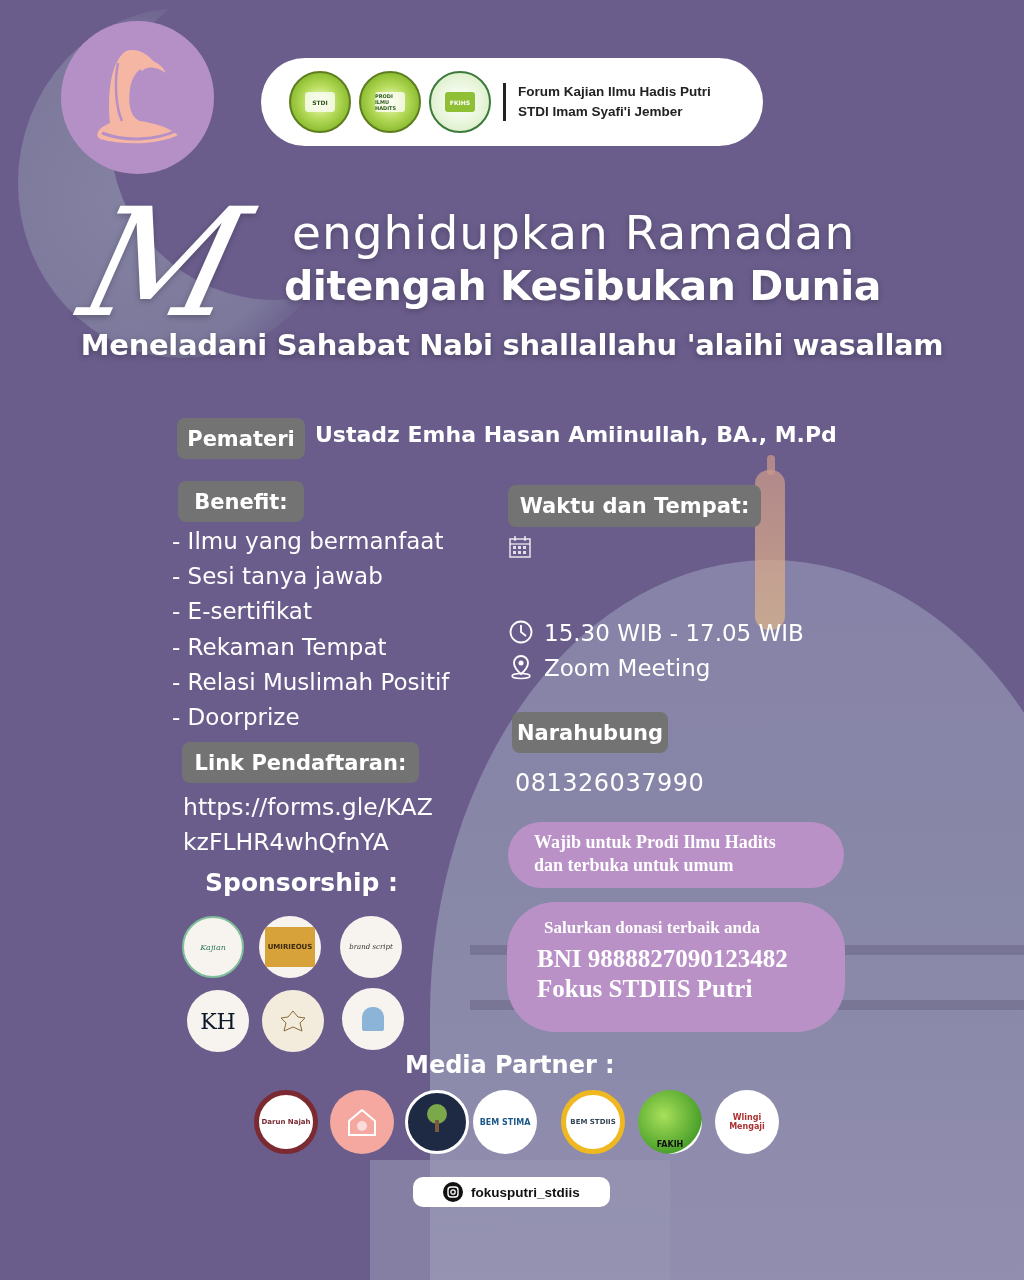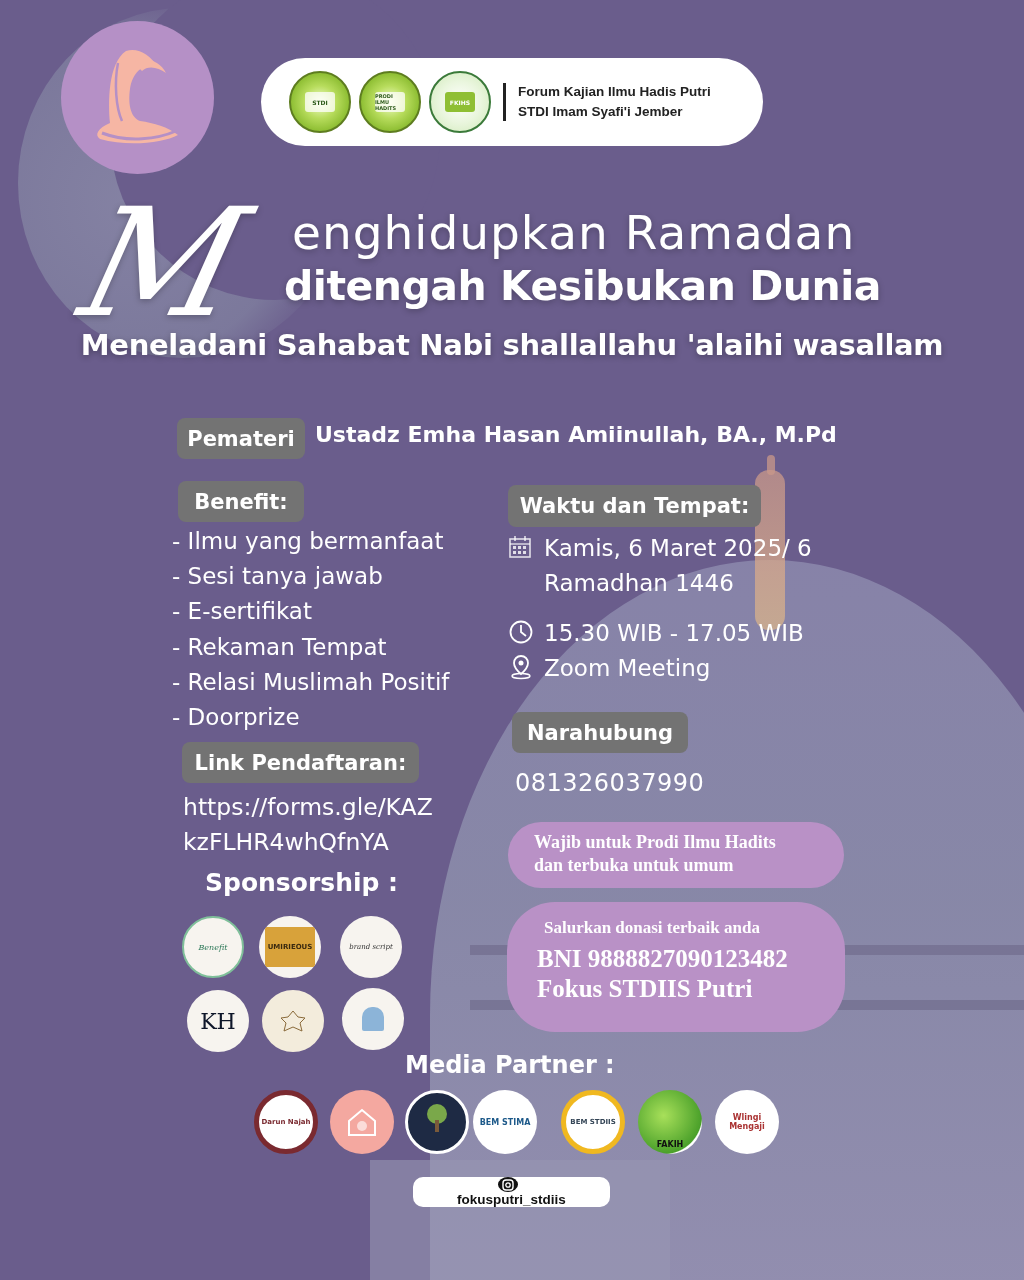--- a/index.html
+++ b/index.html
@@ -125,21 +125,21 @@
     background: #f7f4ef; display: flex; align-items: center; justify-content: center;
     font-size: 8px; color: #333; text-align: center; overflow: hidden;
   }
   .partner {
     position: absolute; top: 1090px; width: 64px; height: 64px; border-radius: 50%;
     background: #fff; display: flex; align-items: center; justify-content: center;
     font-size: 8px; text-align: center; overflow: hidden; font-weight: bold;
   }
   .ig-pill {
     position: absolute; left: 413px; top: 1177px; width: 197px; height: 30px;
-    background: #fff; border-radius: 10px; display: flex; align-items: center; justify-content: center; flex-direction: column;
+    background: #fff; border-radius: 10px; display: flex; align-items: center; justify-content: center;
   }
   .ig-icon {
     width: 20px; height: 20px; border-radius: 50%; background: #111; margin-right: 8px;
     display: flex; align-items: center; justify-content: center;
   }
   .ig-handle { color: #111; font-family: "Liberation Sans", sans-serif; font-weight: bold; font-size: 13.5px; }
 </style>
 </head>
 <body>
 
@@ -203,63 +203,59 @@
     <line x1="2" y1="10" x2="22" y2="10" stroke="#fff" stroke-width="1.4" opacity=".8"></line>
     <rect x="5" y="12" width="3" height="3" fill="#fff" opacity=".8"></rect>
       <rect x="10" y="12" width="3" height="3" fill="#fff" opacity=".8"></rect>
       <rect x="15" y="12" width="3" height="3" fill="#fff" opacity=".8"></rect>
     <rect x="5" y="17" width="3" height="3" fill="#fff" opacity=".8"></rect>
       <rect x="10" y="17" width="3" height="3" fill="#fff" opacity=".8"></rect>
       <rect x="15" y="17" width="3" height="3" fill="#fff" opacity=".8"></rect>
     <line x1="7" y1="2" x2="7" y2="7" stroke="#fff" stroke-width="1.6" opacity=".8"></line>
       <line x1="17" y1="2" x2="17" y2="7" stroke="#fff" stroke-width="1.6" opacity=".8"></line>
   </svg>
-  <div class="info-text">
-    <div>Kamis, 6 Maret 2025/ 6</div>
-    <div>Ramadhan 1446</div>
-  </div>
 </div>
 <div class="info-row" style="top:616px;">
   <svg class="info-icon" viewBox="0 0 26 26">
     <circle cx="13" cy="13" r="10.5" fill="none" stroke="#fff" stroke-width="1.8"></circle>
     <path d="M13 6 V13 L18 17" stroke="#fff" stroke-width="1.8" fill="none"></path>
   </svg>
   <div class="info-text">15.30 WIB - 17.05 WIB</div>
 </div>
 <div class="info-row" style="top:651px;">
   <svg class="info-icon" viewBox="0 0 26 26">
     <path d="M13 2 C9 2 6 5 6 9 C6 14 13 20 13 20 C13 20 20 14 20 9 C20 5 17 2 13 2 Z" fill="none" stroke="#fff" stroke-width="1.8"></path>
     <circle cx="13" cy="9" r="2.5" fill="#fff"></circle>
     <ellipse cx="13" cy="22" rx="9" ry="2.5" fill="none" stroke="#fff" stroke-width="1.4"></ellipse>
   </svg>
   <div class="info-text">Zoom Meeting</div>
 </div>
 
-<div class="pill-label" style="left:512px; top:712px; width:176px; height:41px; font-size:21px;">Narahubung</div>
+<div class="pill-label" style="left:512px; top:712px; width:156px; height:41px; font-size:21px;">Narahubung</div>
 <div class="phone">081326037990</div>
 
 <div class="note-pill">
   <div>Wajib untuk Prodi Ilmu Hadits</div>
   <div>dan terbuka untuk umum</div>
 </div>
 
 <div class="donate-pill">
   <div class="donate-intro">Salurkan donasi terbaik anda</div>
   <div class="donate-acc">BNI 9888827090123482</div>
   <div class="donate-acc">Fokus STDIIS Putri</div>
 </div>
 
 <div class="pill-label" style="left:182px; top:742px; width:237px; height:41px; font-size:21px;">Link Pendaftaran:</div>
 <div class="reg-link">
   <div>https://forms.gle/KAZ</div>
   <div>kzFLHR4whQfnYA</div>
 </div>
 
 <div class="section-heading" style="left:205px; top:868px; font-size:25px;">Sponsorship :</div>
-<div class="sponsor" style="left:182px; top:916px; border:2px solid #7fbf9a; color:#2f7a5a; font-family:'DejaVu Serif',serif; font-style:italic;">Benefit</div>
+<div class="sponsor" style="left:182px; top:916px; border:2px solid #7fbf9a; color:#2f7a5a; font-family:'DejaVu Serif',serif; font-style:italic;">Kajian</div>
 <div class="sponsor" style="left:259px; top:916px;">
   <span style="background:#d8a23a; color:#3a2a10; font-weight:bold; font-size:7px; padding:16px 3px;">UMIRIEOUS</span>
 </div>
 <div class="sponsor" style="left:340px; top:916px; font-family:'DejaVu Serif',serif; font-style:italic; font-size:7px;">brand script</div>
 <div class="sponsor" style="left:187px; top:990px; font-family:'DejaVu Serif',serif; font-size:22px; color:#0f172a;">KH</div>
 <div class="sponsor" style="left:262px; top:990px; background:#f3ecdc; color:#8a6a3a;">
   <svg width="30" height="24" viewBox="0 0 30 24">
       <path d="M15 2 L20 8 L27 9 L22 14 L24 22 L15 18 L6 22 L8 14 L3 9 L10 8 Z" fill="none" stroke="#8a6a3a" stroke-width="1"></path>
     </svg>
 </div>

